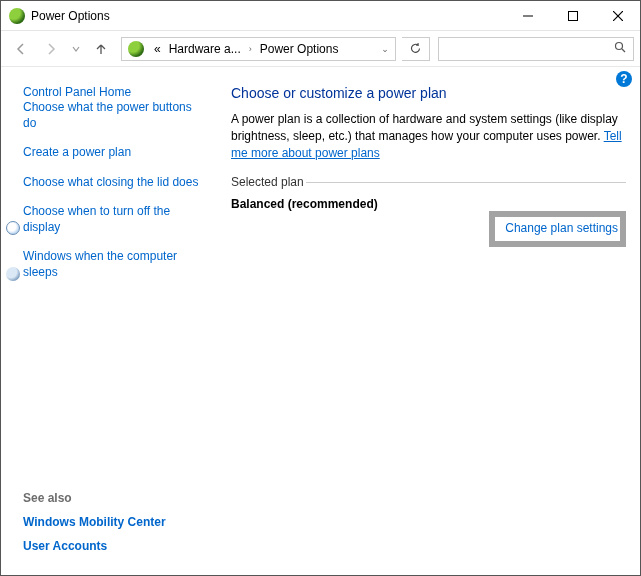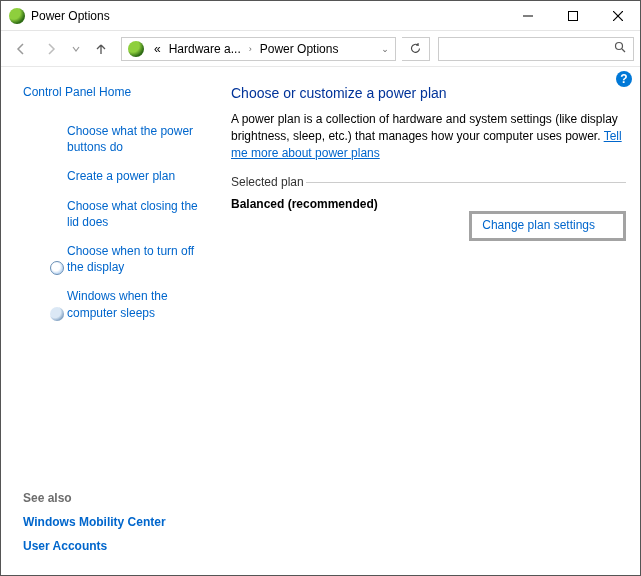--- a/index.html
+++ b/index.html
@@ -81,26 +81,25 @@
   }
   .searchbox .sicon{margin-left:auto;color:#555;}
   
   .content { display:flex; height: calc(100% - 66px); position:relative;}
   .sidebar {
     width: 214px;
     padding: 18px 14px 10px 22px;
     position: relative;
   }
   .sidebar a, .main a { color: #0066cc; text-decoration: none; }
-  .sidebar .home { color:#0066cc; font-size:12px; display:block; margin-bottom: 24px;}
+  .sidebar .home { color:#0066cc; font-size:12px; display:block; margin-bottom: 0;}
   .sidebar .item {
     display:flex; align-items:flex-end;
     margin-bottom: 13px;
     line-height: 1.35;
-    margin-left: 44px;
   }
   .sidebar .item .bullet {
     width:16px; flex: 0 0 16px; margin-left:-18px; margin-right:2px;
     display:flex;align-items:center;justify-content:center;
   }
   .sidebar .item a { display:block; }
   .sidebar .seealso {
     position:absolute; bottom: 12px; left:22px; right:14px;font-weight:bold;
   }
   .sidebar .seealso .hdr { color:#6d6d6d; margin-bottom:10px;}
@@ -126,22 +125,22 @@
     display:flex; align-items:center; gap:2px;
     margin-bottom: 8px;
   }
   .sectrow .label { color:#333; white-space:nowrap;}
   .sectrow .line { flex:1; height:1px; background:#ccc;}
   .planrow { display:flex; align-items:flex-start;flex-direction:column;}
   .planname { font-weight: bold; font-size:12px;}
   .plandesc { font-size:12px; line-height:1.4; margin-top:2px;}
   .changebox {
     margin-left:auto;
-    border: 3px solid #a3a3a3;
-    padding: 4px 28px 6px 10px;
+    border: 6px solid #a3a3a3;
+    padding: 4px 2px 6px 10px;
   }
   .changebox a { color:#0066cc; font-size:12px;}
   .help {
     position:absolute;
     top: 4px; right: 8px;
     width:16px;height:16px;border-radius:50%;
     background:#0078d7;color:#fff;
     font-size:12px;font-weight:bold;
     display:flex;align-items:center;justify-content:center;
   }

